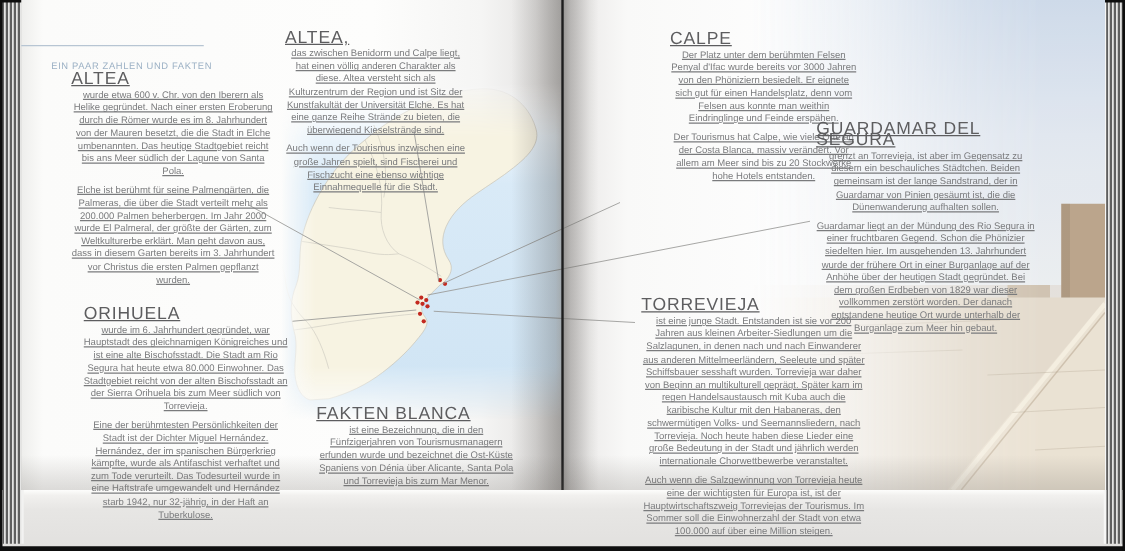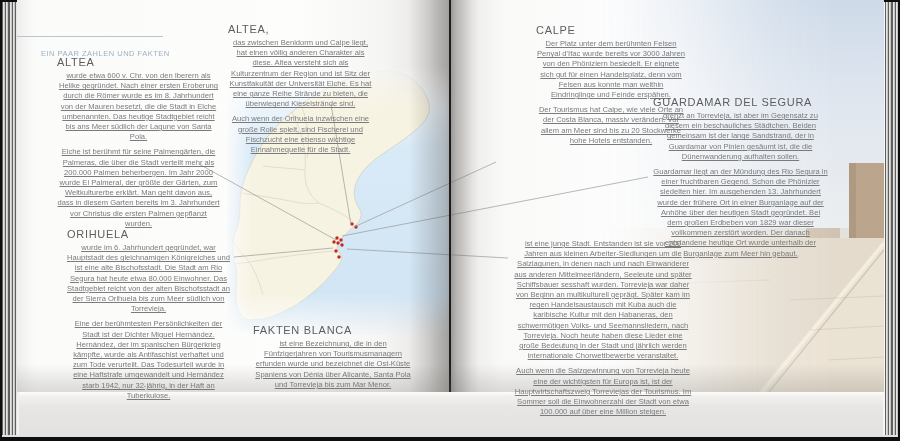--- a/index.html
+++ b/index.html
@@ -56,29 +56,29 @@
   .marker{fill:var(--marker,#c3291f);}
   .leader{stroke:#9a9a98;stroke-width:.7;fill:none;}
   
   .kicker-block{
     position:absolute;left:0;top:36px;width:122px;
     border-top:1px solid #b7c5d3;padding:5px 0 0 24px;
   }
   .kicker{color:var(--kicker,#9cb1c5);font-size:7.5px;letter-spacing:.5px;white-space:nowrap;}
   .txt{position:absolute;}
   .txt h3{
-    margin:0 0 4px 0;font-size:11px;font-weight:normal;
-    color:var(--heading,#5d5d5f);letter-spacing:.7px;line-height:9px;
+    margin:0 0 4px 0;font-size:14px;font-weight:normal;
+    color:var(--heading,#5d5d5f);letter-spacing:.7px;line-height:9px;text-decoration:underline;
   }
   .txt p{
     margin:0 0 5px 0;font-size:7.6px;line-height:10.2px;
     color:var(--body,#7a7b7d);text-align:center;text-decoration:underline;
   }
   .sec-elche{left:40px;top:58px;width:163px;}
-  .sec-orihuela{left:50px;top:230px;width:163px;}
+  .sec-orihuela{left:50px;top:246px;width:163px;}
   .sec-altea{left:211px;top:25px;width:145px;}
   .sec-costa{left:236px;top:326px;width:160px;}
   .sec-calpe{left:490px;top:26px;width:150px;margin-left:29px;}
   .sec-guardamar{left:636px;top:98px;width:175px;}
   .sec-torrevieja{left:496px;top:239px;width:180px;}
 </style>
 </head>
 <body>
 
 <div class="table-surface"></div>
@@ -202,21 +202,21 @@
     <div>
         <p>wurde im 6. Jahrhundert gegründet, war Hauptstadt des gleichnamigen Königreiches und ist eine alte Bischofsstadt. Die Stadt am Rio Segura hat heute etwa 80.000 Einwohner. Das Stadtgebiet reicht von der alten Bischofsstadt an der Sierra Orihuela bis zum Meer südlich von Torrevieja.</p>
         <p>Eine der berühmtesten Persönlichkeiten der Stadt ist der Dichter Miguel Hernández. Hernández, der im spanischen Bürgerkrieg kämpfte, wurde als Antifaschist verhaftet und zum Tode verurteilt. Das Todesurteil wurde in eine Haftstrafe umgewandelt und Hernández starb 1942, nur 32-jährig, in der Haft an Tuberkulose.</p>
       </div>
   </section>
 
   <section class="txt sec-altea">
     <h3>ALTEA,</h3>
     <div>
         <p>das zwischen Benidorm und Calpe liegt, hat einen völlig anderen Charakter als diese. Altea versteht sich als Kulturzentrum der Region und ist Sitz der Kunstfakultät der Universität Elche. Es hat eine ganze Reihe Strände zu bieten, die überwiegend Kieselstrände sind.</p>
-        <p>Auch wenn der Orihuela inzwischen eine große Rolle spielt, sind Fischerei und Fischzucht eine ebenso wichtige Einnahmequelle für die Stadt.</p>
+        <p>Auch wenn der Tourismus inzwischen eine große Jahren spielt, sind Fischerei und Fischzucht eine ebenso wichtige Einnahmequelle für die Stadt.</p>
       </div>
   </section>
 
   <section class="txt sec-costa">
     <h3>FAKTEN BLANCA</h3>
     <div>
         <p>ist eine Bezeichnung, die in den Fünfzigerjahren von Tourismusmanagern erfunden wurde und bezeichnet die Ost-Küste Spaniens von Dénia über Alicante, Santa Pola und Torrevieja bis zum Mar Menor.</p>
       </div>
   </section>
 
@@ -230,20 +230,21 @@
 
   <section class="txt sec-guardamar">
     <h3>GUARDAMAR DEL SEGURA</h3>
     <div>
         <p>grenzt an Torrevieja, ist aber im Gegensatz zu diesem ein beschauliches Städtchen. Beiden gemeinsam ist der lange Sandstrand, der in Guardamar von Pinien gesäumt ist, die die Dünenwanderung aufhalten sollen.</p>
         <p>Guardamar liegt an der Mündung des Rio Segura in einer fruchtbaren Gegend. Schon die Phönizier siedelten hier. Im ausgehenden 13. Jahrhundert wurde der frühere Ort in einer Burganlage auf der Anhöhe über der heutigen Stadt gegründet. Bei dem großen Erdbeben von 1829 war dieser vollkommen zerstört worden. Der danach entstandene heutige Ort wurde unterhalb der Burganlage zum Meer hin gebaut.</p>
       </div>
   </section>
 
   <section class="txt sec-torrevieja">
+    <h3>TORREVIEJA</h3>
     <div>
         <p>ist eine junge Stadt. Entstanden ist sie vor 200 Jahren aus kleinen Arbeiter-Siedlungen um die Salzlagunen, in denen nach und nach Einwanderer aus anderen Mittelmeerländern, Seeleute und später Schiffsbauer sesshaft wurden. Torrevieja war daher von Beginn an multikulturell geprägt. Später kam im regen Handelsaustausch mit Kuba auch die karibische Kultur mit den Habaneras, den schwermütigen Volks- und Seemannsliedern, nach Torrevieja. Noch heute haben diese Lieder eine große Bedeutung in der Stadt und jährlich werden internationale Chorwettbewerbe veranstaltet.</p>
         <p>Auch wenn die Salzgewinnung von Torrevieja heute eine der wichtigsten für Europa ist, ist der Hauptwirtschaftszweig Torreviejas der Tourismus. Im Sommer soll die Einwohnerzahl der Stadt von etwa 100.000 auf über eine Million steigen.</p>
       </div>
   </section>
 
   <div class="gutter-shadow-left"></div>
   <div class="gutter-shadow-right"></div>
   <div class="spine"></div>
   <div class="bottom-shade"></div>

